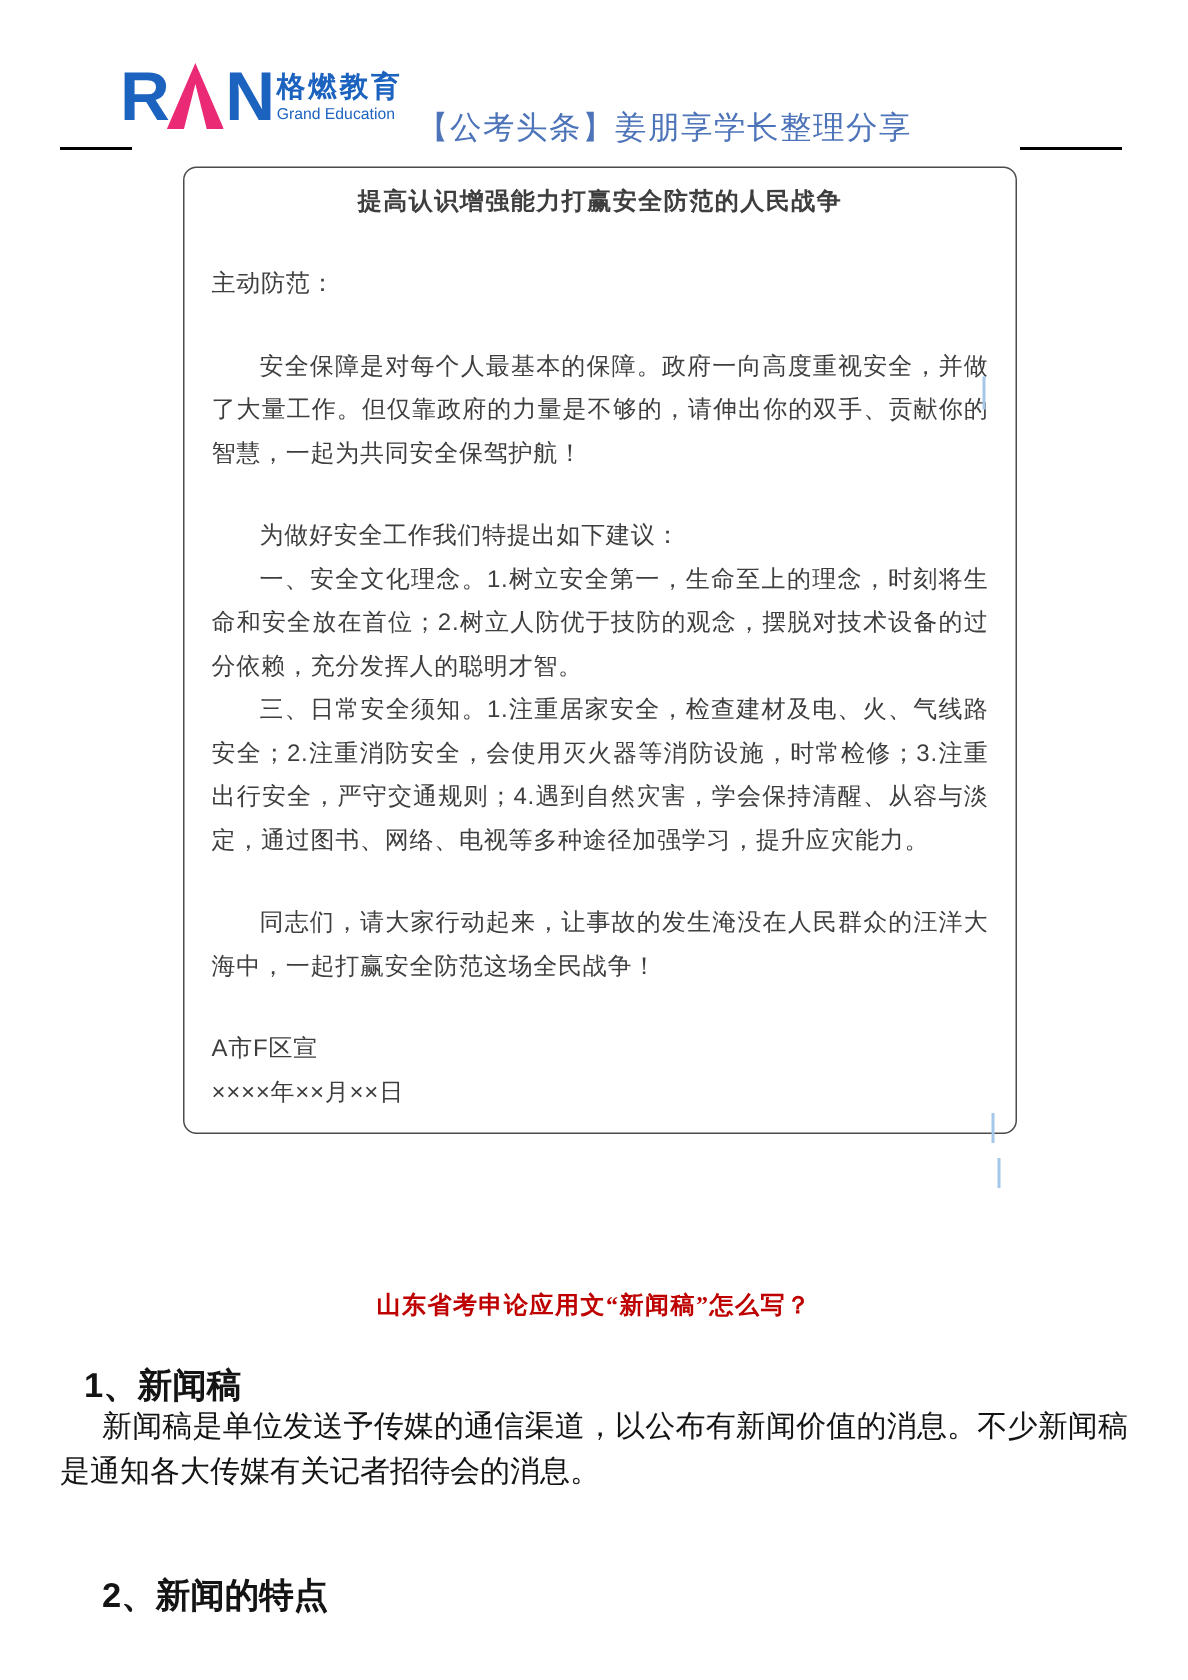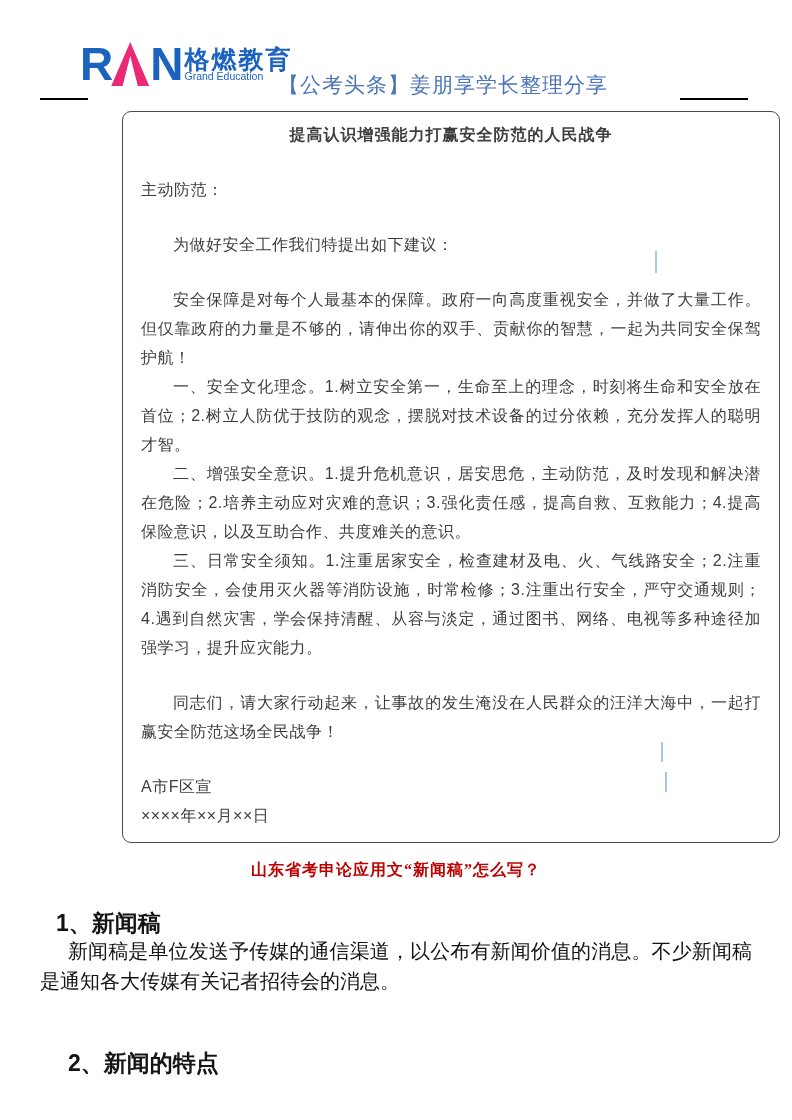--- a/index.html
+++ b/index.html
@@ -9,33 +9,33 @@
     font-family:"Liberation Sans",sans-serif;
   }
   
   .logo{position:absolute;left:80px;top:42px;display:flex;align-items:flex-start;}
   .logo-ran{display:flex;align-items:flex-start;font-weight:bold;font-size:46px;line-height:44px;
     color:var(--brand-blue,#1c63c0);letter-spacing:-3px;}
   .logo-a{color:transparent;background:var(--brand-pink,#ea2a74);
     clip-path:polygon(50% 0,100% 100%,70% 100%,50% 32%,30% 100%,0 100%);
     width:38px;height:44px;display:inline-block;margin:0 1px;}
   .logo-txt{margin-left:4px;padding-top:6px;}
-  .logo-cn{font-size:25px;font-weight:bold;color:var(--brand-blue,#1c63c0);letter-spacing:2px;line-height:22px;}
+  .logo-cn{font-size:19px;font-weight:bold;color:var(--brand-blue,#1c63c0);letter-spacing:2px;line-height:22px;}
   .logo-en{font-size:10.5px;color:var(--brand-blue,#1c63c0);line-height:13px;}
   .tagline{
     position:absolute;left:278px;top:71px;
     font-family:"Liberation Serif",serif;
     font-size:21px;color:var(--tagline-blue,#4d74b8);letter-spacing:1px;
   }
   .rule{position:absolute;top:98px;height:2px;background:var(--rule-black,#000);}
   .rule-left{left:40px;width:48px;}
   .rule-right{left:680px;width:68px;}
   
   .notice-box{
-    position:absolute;left:122px;top:111px;width:658px;box-sizing:border-box;
+    position:absolute;left:122px;top:111px;width:556px;box-sizing:border-box;
     border:1px solid var(--box-border,#4b4b4b);border-radius:9px;
     padding:8px 18px 12px 18px;
     color:var(--notice-text,#3e3e3e);
     font-size:16px;line-height:29px;letter-spacing:.5px;
   }
   .notice-box p,.notice-box h2{margin:0;}
   .notice-title{font-size:16px;font-weight:bold;text-align:center;letter-spacing:1px;}
   .salutation{margin-top:26px !important;}
   .para{text-align:justify;text-indent:2em;}
   .gap{margin-top:26px !important;}
@@ -78,24 +78,23 @@
       </div>
     </div>
     <div class="tagline">【公考头条】姜朋享学长整理分享</div>
     <div class="rule rule-left"></div>
     <div class="rule rule-right"></div>
   </div>
 
   <section class="notice-box">
     <h2 class="notice-title">提高认识增强能力打赢安全防范的人民战争</h2>
     <p class="salutation">主动防范：</p>
+    <p class="para gap">安全保障是对每个人最基本的保障。政府一向高度重视安全，并做了大量工作。但仅靠政府的力量是不够的，请伸出你的双手、贡献你的智慧，一起为共同安全保驾护航！</p>
     <p class="para gap">为做好安全工作我们特提出如下建议：</p>
-    <p class="para gap">安全保障是对每个人最基本的保障。政府一向高度重视安全，并做了大量工作。但仅靠政府的力量是不够的，请伸出你的双手、贡献你的智慧，一起为共同安全保驾护航！</p>
     <p class="para">一、安全文化理念。1.树立安全第一，生命至上的理念，时刻将生命和安全放在首位；2.树立人防优于技防的观念，摆脱对技术设备的过分依赖，充分发挥人的聪明才智。</p>
-    <p class="para">二、增强安全意识。1.提升危机意识，居安思危，主动防范，及时发现和解决潜在危险；2.培养主动应对灾难的意识；3.强化责任感，提高自救、互救能力；4.提高保险意识，以及互助合作、共度难关的意识。</p>
     <p class="para">三、日常安全须知。1.注重居家安全，检查建材及电、火、气线路安全；2.注重消防安全，会使用灭火器等消防设施，时常检修；3.注重出行安全，严守交通规则；4.遇到自然灾害，学会保持清醒、从容与淡定，通过图书、网络、电视等多种途径加强学习，提升应灾能力。</p>
     <p class="para gap">同志们，请大家行动起来，让事故的发生淹没在人民群众的汪洋大海中，一起打赢安全防范这场全民战争！</p>
     <p class="sig gap">A市F区宣</p>
     <p class="sig">××××年××月××日</p>
   </section>
 
   <div class="cursor cursor-1"></div>
   <div class="cursor cursor-2"></div>
   <div class="cursor cursor-3"></div>
 

